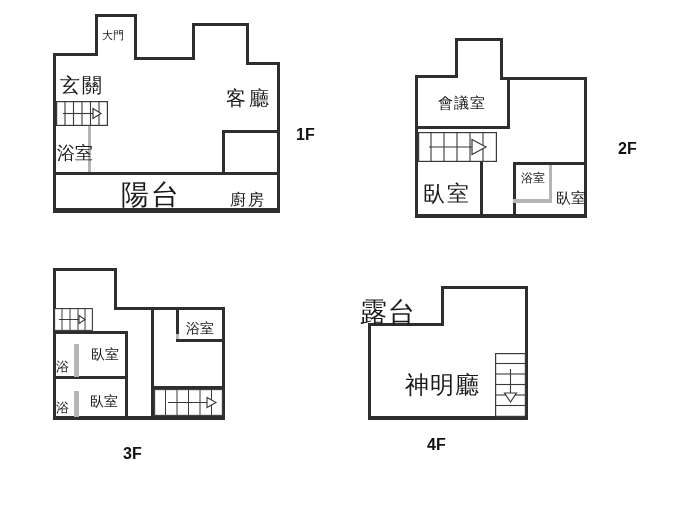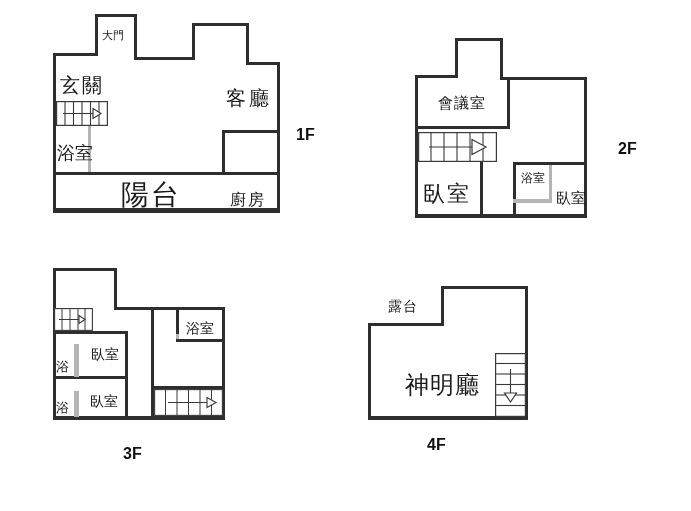--- a/index.html
+++ b/index.html
@@ -165,18 +165,18 @@
         <line x1="1" y1="10.5" x2="30" y2="10.5"></line>
           <line x1="1" y1="21" x2="30" y2="21"></line>
         <line x1="1" y1="31.5" x2="30" y2="31.5"></line>
           <line x1="1" y1="42" x2="30" y2="42"></line>
         <line x1="1" y1="52.5" x2="30" y2="52.5"></line>
         <line x1="15.5" y1="16" x2="15.5" y2="40"></line>
       </g>
       <polygon points="9.5,40 21.5,40 15.5,49" fill="#fff" stroke="#3a3a3a" stroke-width="1.2"></polygon>
     </svg>
 
-    <span class="lbl" style="left:388px;top:299px;font-size:14px;letter-spacing:1px;">露台</span>
+    <span class="lbl" style="left:360px;top:299px;font-size:27px;letter-spacing:1px;">露台</span>
     <span class="lbl" style="left:405px;top:373px;font-size:24px;letter-spacing:1px;">神明廳</span>
     <span class="ftag" style="left:427px;top:437px;">4F</span>
   </div>
 
 </div>
 
 </body></html>

